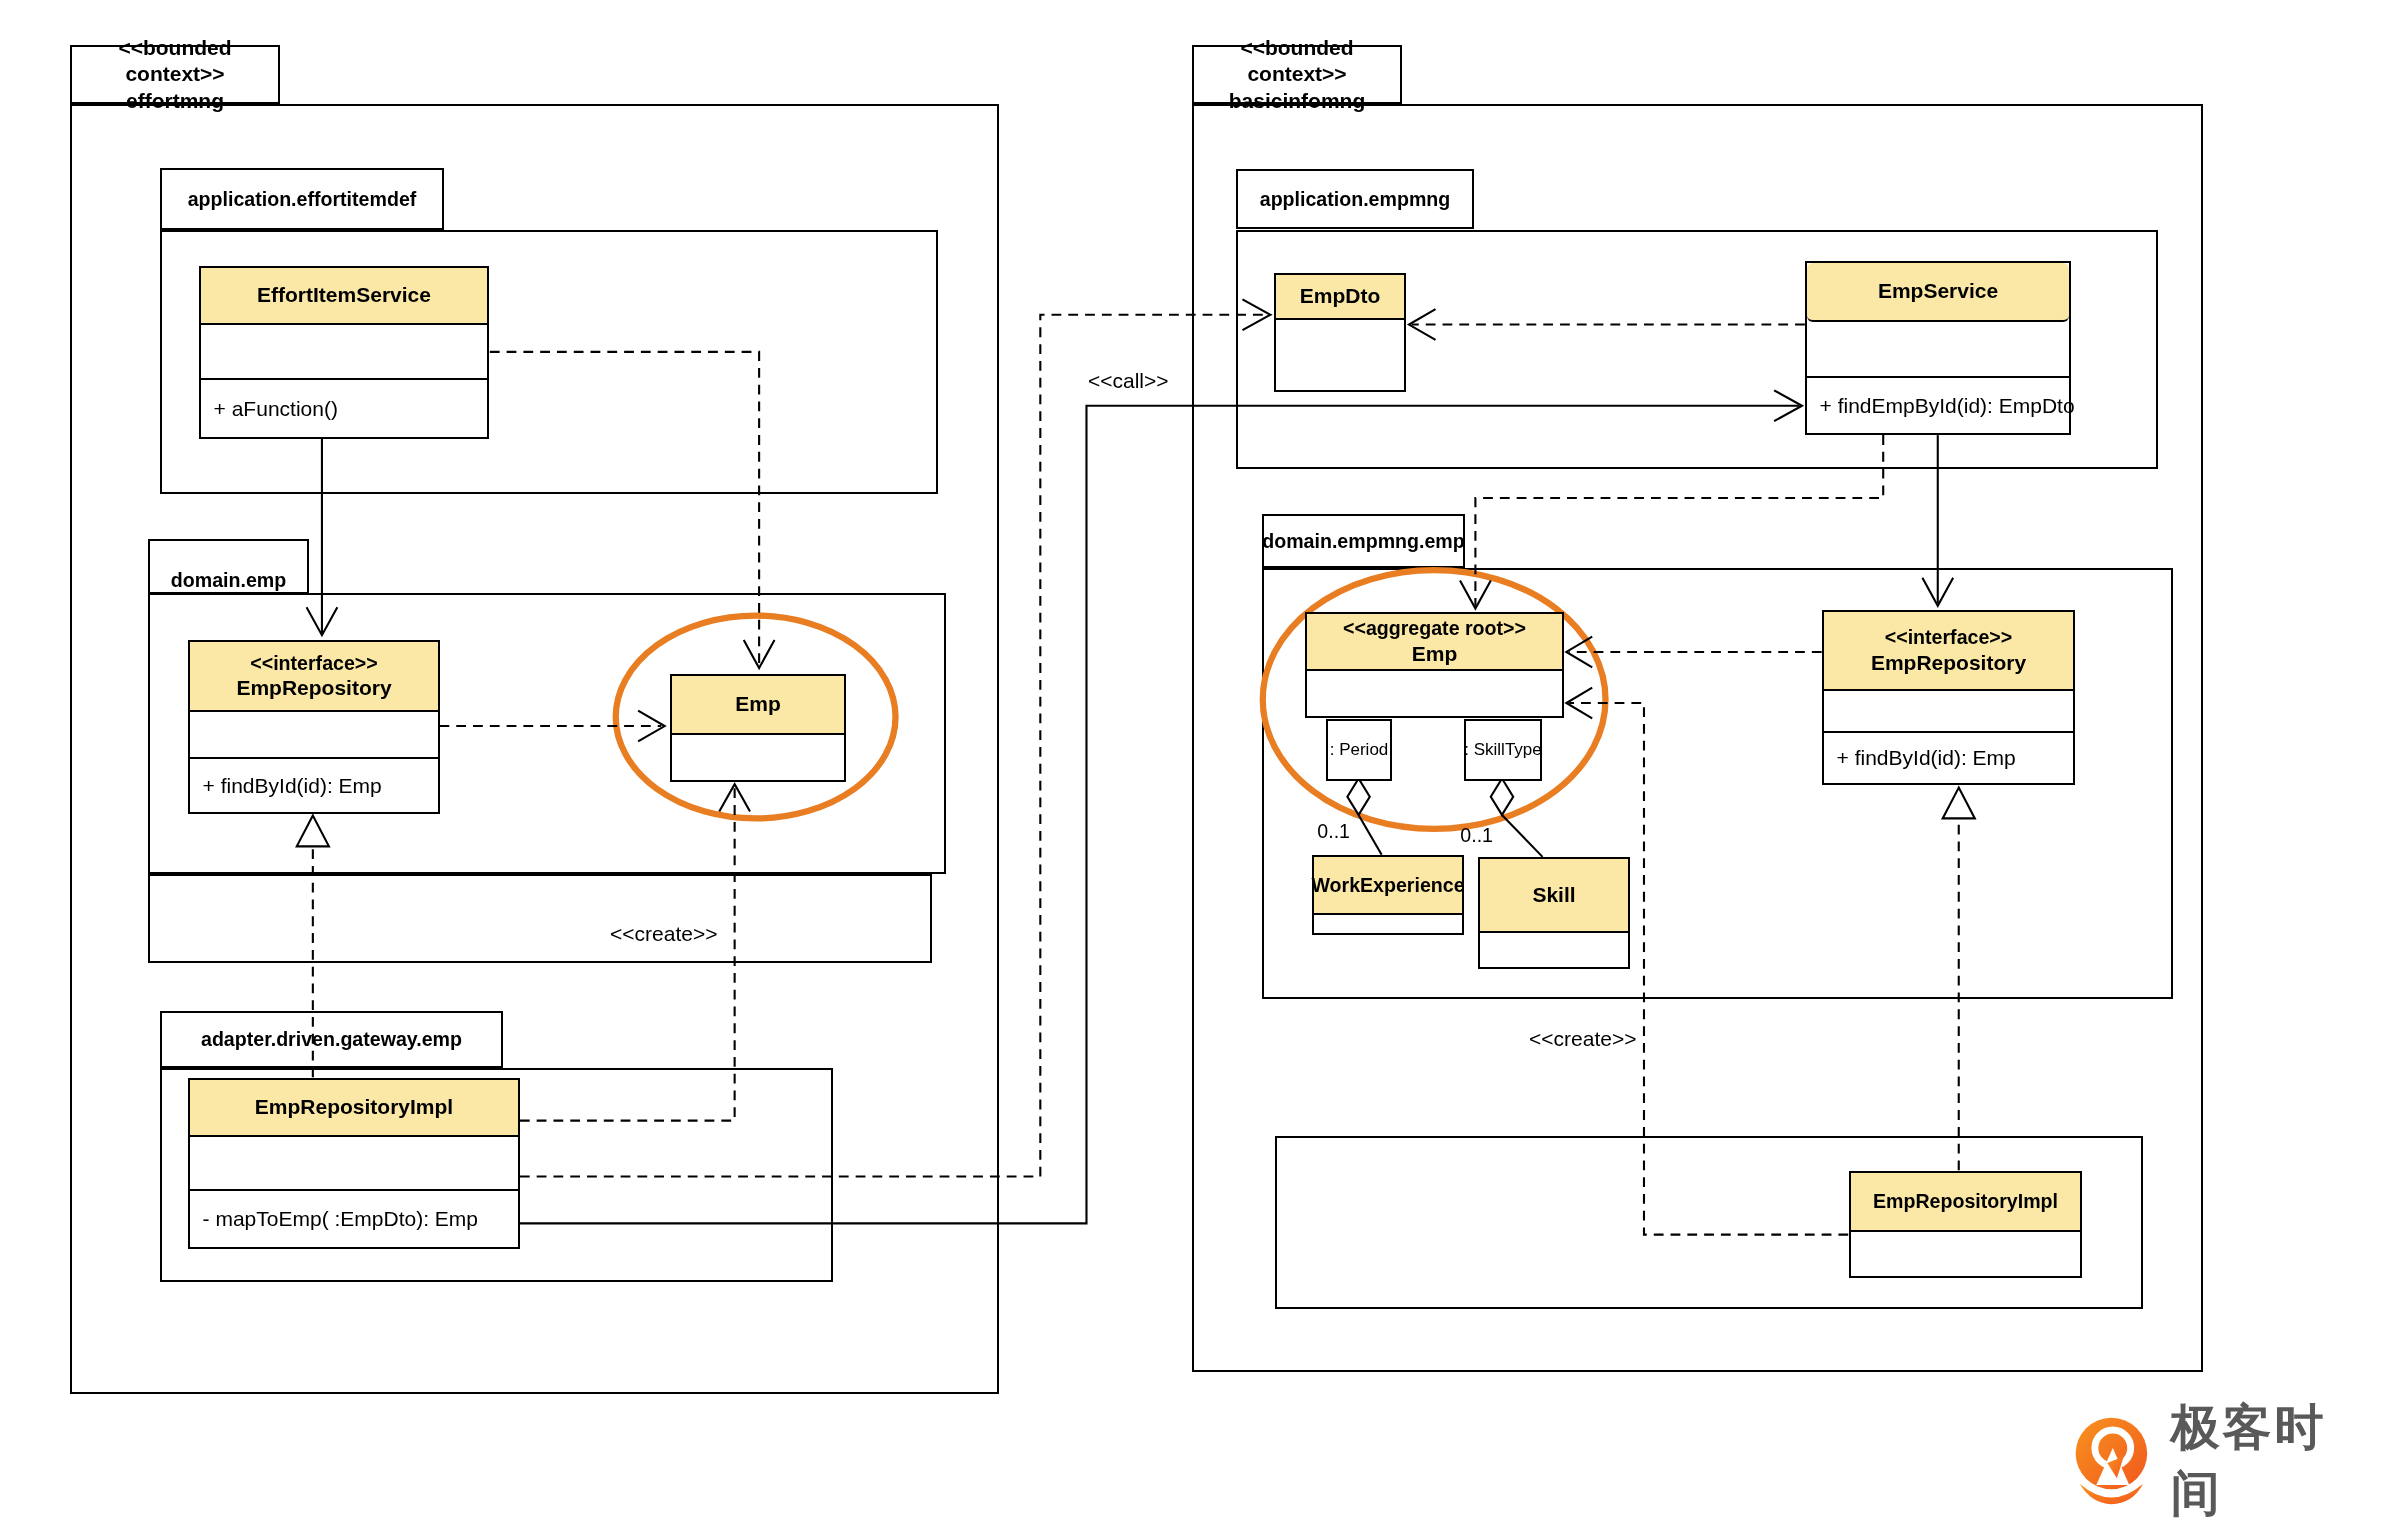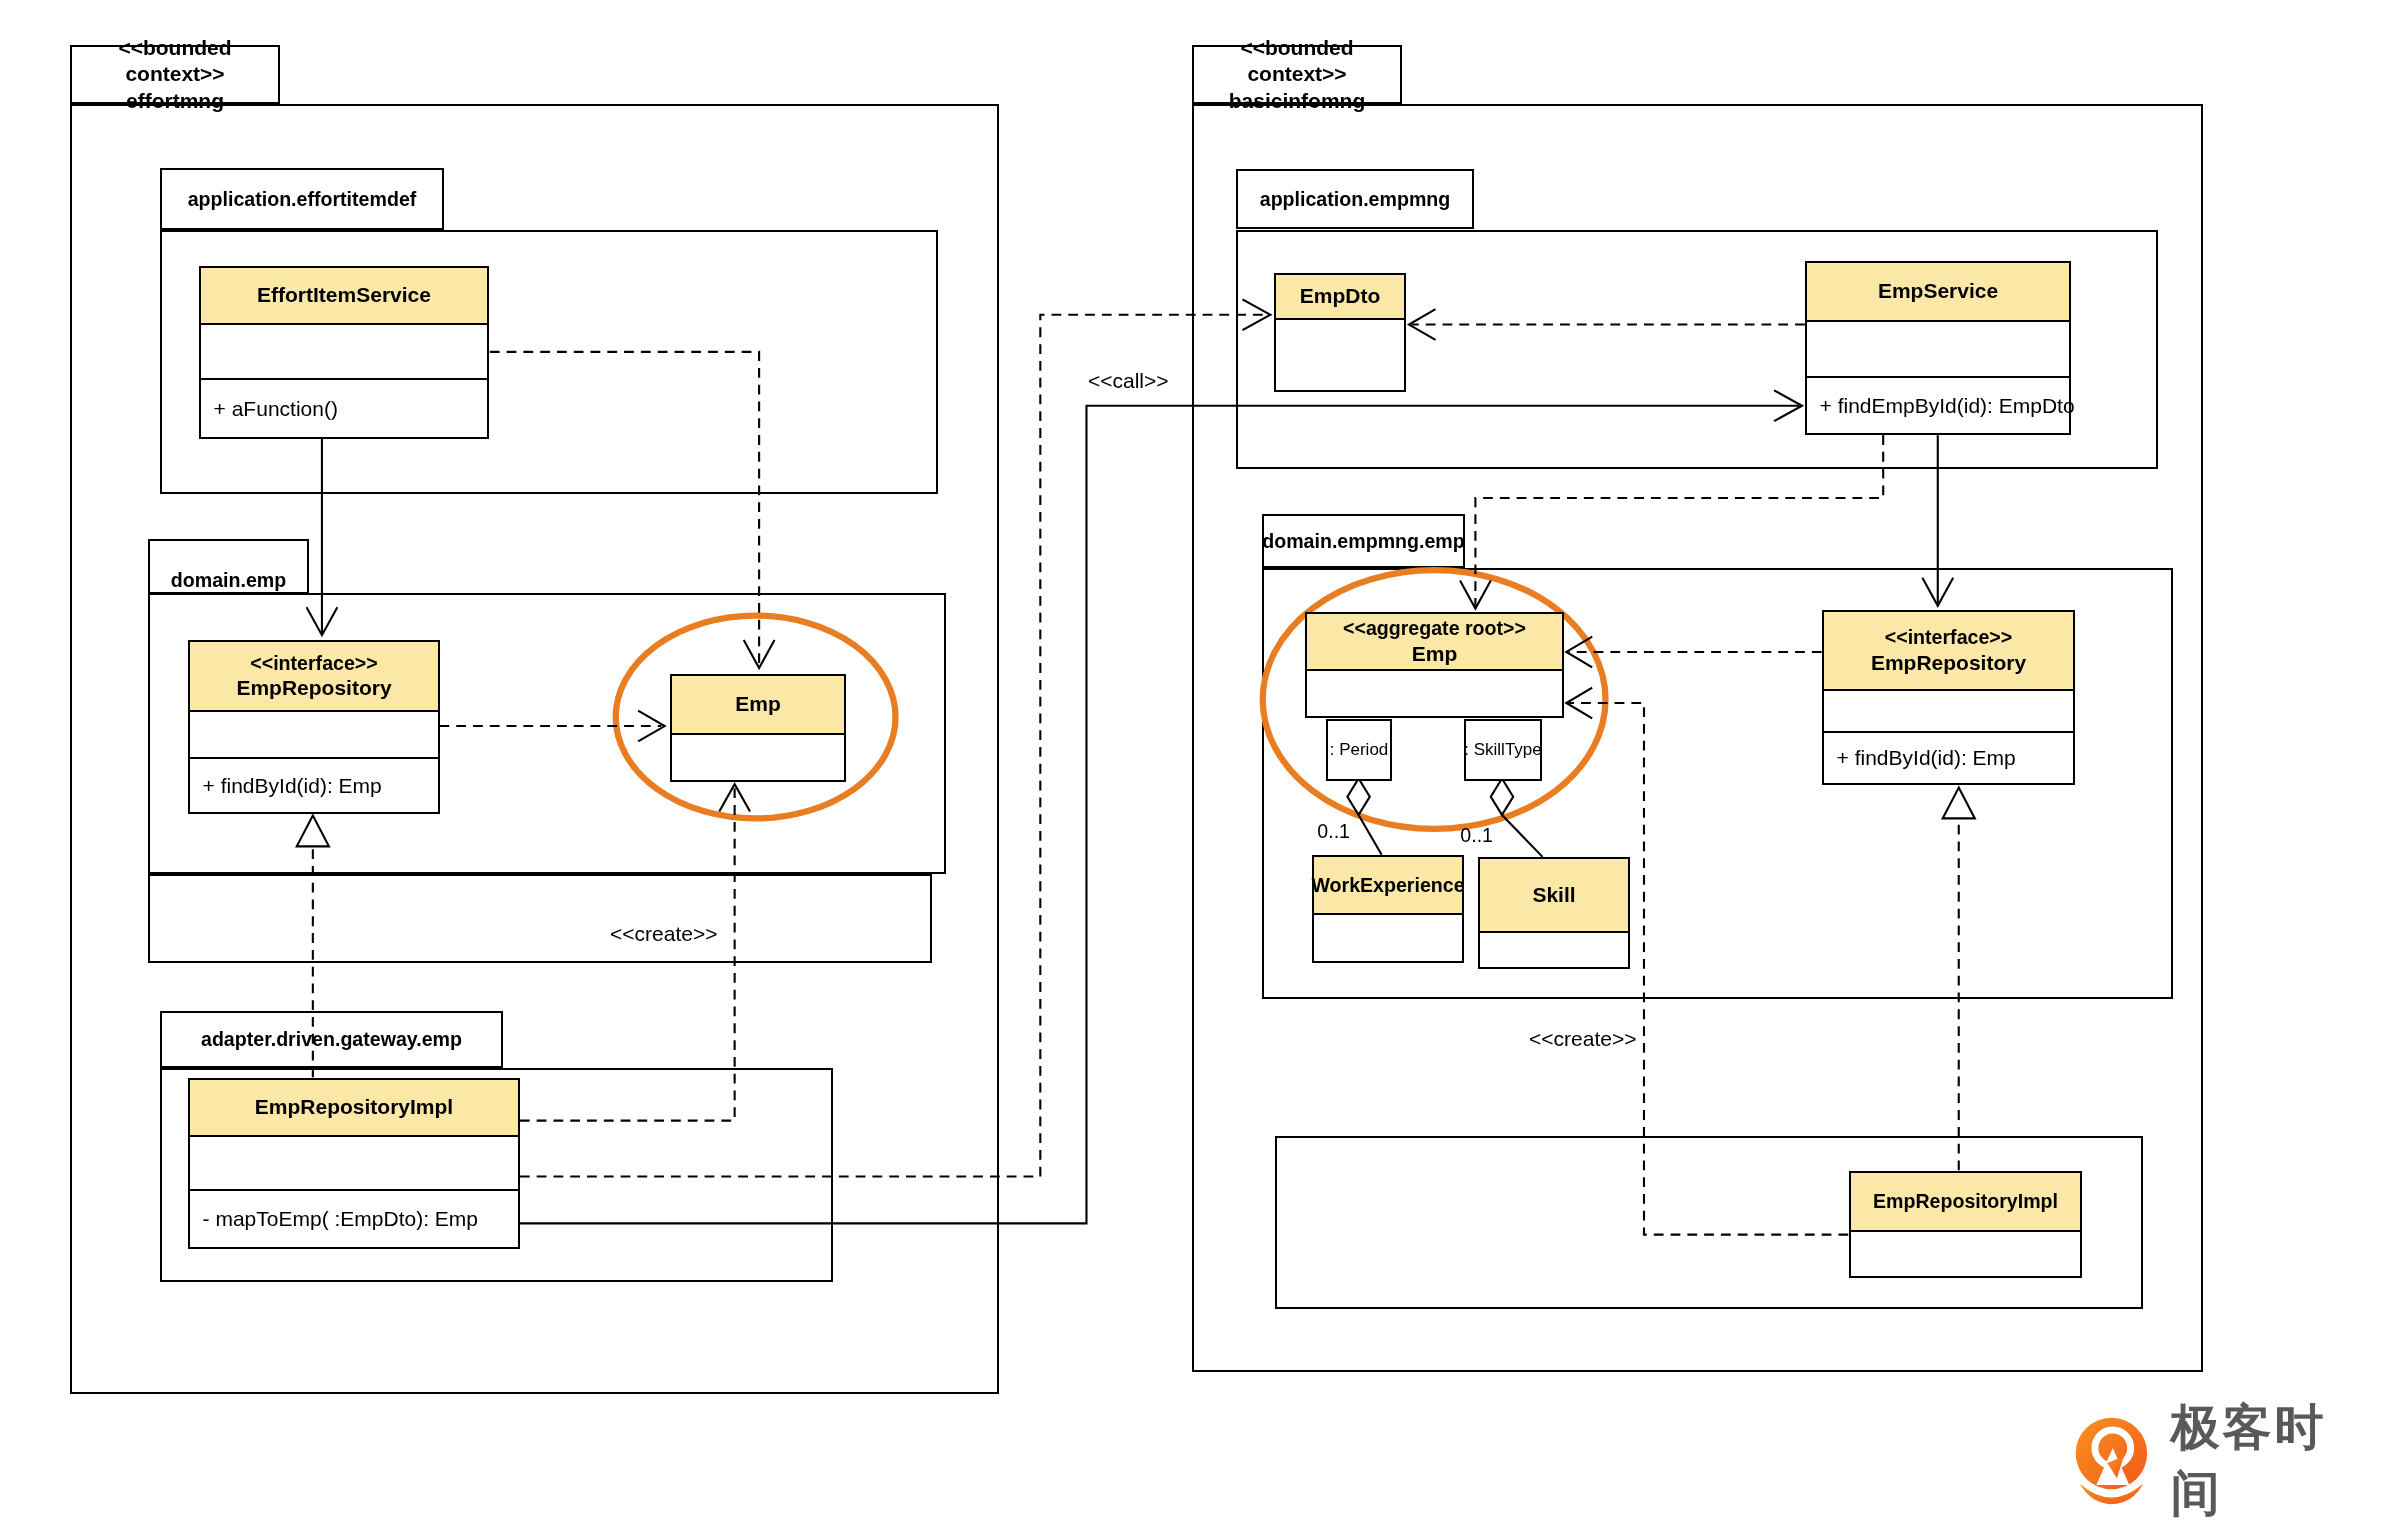--- a/index.html
+++ b/index.html
@@ -195,39 +195,39 @@
   </div>
 
   <div class="cls" style="left:1274px;top:273px;width:132px;height:119px;">
     <div class="hdr" style="height:45px;">
         <div>EmpDto</div>
       </div>
     <div class="sec"></div>
   </div>
 
   <div class="cls" style="left:1805px;top:261px;width:266px;height:174px;">
-    <div class="hdr" style="height:59px;">
+    <div class="hdr" style="height:59px;border-radius:6px;">
         <div>EmpService</div>
       </div>
     <div class="sec"></div>
     <div class="met" style="height:57px;">+ findEmpById(id): EmpDto</div>
   </div>
 
   <div class="cls" style="left:1305px;top:612px;width:259px;height:106px;">
     <div class="hdr" style="height:57px;">
       <div class="stereo">&lt;&lt;aggregate root&gt;&gt;</div>
       <div>Emp</div>
     </div>
     <div class="sec"></div>
   </div>
 
   <div class="part" style="left:1326px;top:719px;width:66px;height:62px;">: Period</div>
   <div class="part" style="left:1464px;top:719px;width:78px;height:62px;">: SkillType</div>
 
-  <div class="cls" style="left:1312px;top:855px;width:152px;height:108px;">
+  <div class="cls" style="left:1312px;top:855px;width:152px;height:80px;">
     <div class="hdr" style="height:58px;">
         <div style="font-size:19.6px;">WorkExperience</div>
       </div>
     <div class="sec"></div>
   </div>
 
   <div class="cls" style="left:1478px;top:857px;width:152px;height:112px;">
     <div class="hdr" style="height:74px;">
         <div>Skill</div>
       </div>

